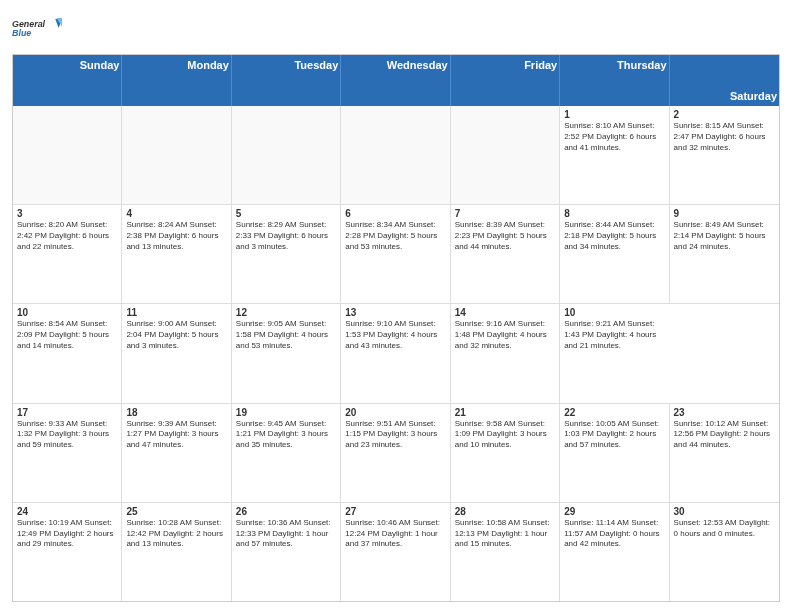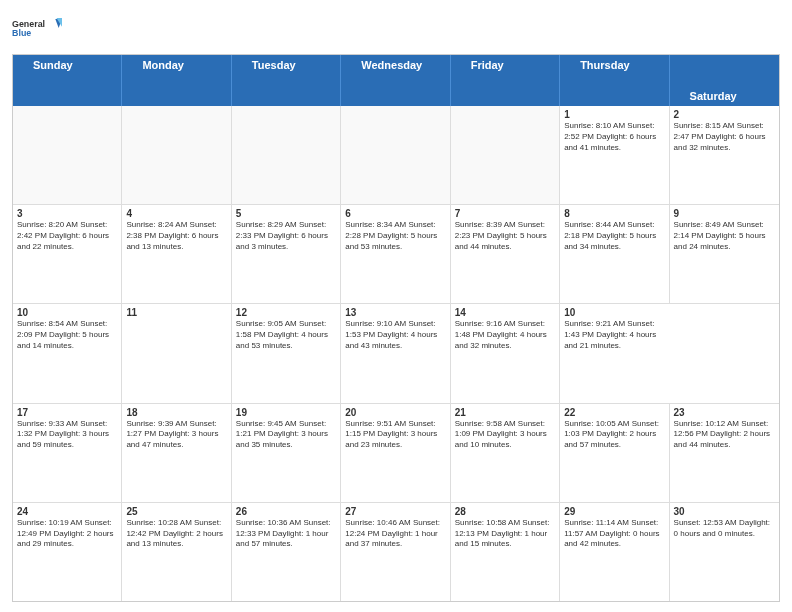--- a/index.html
+++ b/index.html
@@ -20,20 +20,21 @@
     .header {
       display: flex;
       justify-content: space-between;
       align-items: flex-start;
       margin-bottom: 6px;
     }
     .logo {
       display: flex;
       align-items: flex-end;
       gap: 4px;
+      font-style: italic;
     }
     .title-block {
       text-align: right;
     }
     .month-title {
       font-size: 32px;
       font-weight: bold;
       color: #333;
       line-height: 1.1;
     }
@@ -49,22 +50,22 @@
     }
     .calendar-header {
       display: grid;
       grid-template-columns: repeat(7, 1fr);
       background: #2a6db5;
     }
     .cal-header-cell {
       color: #fff;
       font-size: 11px;
       font-weight: bold;
-      text-align: left;
-      padding: 4px 20px;
+      text-align: right;
+      padding: 4px 2px;
       border-right: 1px solid #4a8dd5;
     }
     .cal-header-cell:last-child { border-right: none; margin-top: 31px; }
     .calendar-body {
       display: flex;
       flex-direction: column;
       flex: 1;
     }
     .cal-row {
       display: grid;
@@ -200,20 +201,24 @@
         <div class="cal-row">
           <div class="cal-cell">
             <div class="day-number">10</div>
             <div class="cell-detail">Sunrise: 8:54 AM
 Sunset: 2:09 PM
 Daylight: 5 hours
 and 14 minutes.</div>
           </div>
           <div class="cal-cell">
             <div class="day-number">11</div>
+            <div class="cell-detail">Sunrise: 9:00 AM
+Sunset: 2:04 PM
+Daylight: 5 hours
+and 3 minutes.</div>
           </div>
           <div class="cal-cell">
             <div class="day-number">12</div>
             <div class="cell-detail">Sunrise: 9:05 AM
 Sunset: 1:58 PM
 Daylight: 4 hours
 and 53 minutes.</div>
           </div>
           <div class="cal-cell">
             <div class="day-number">13</div>

